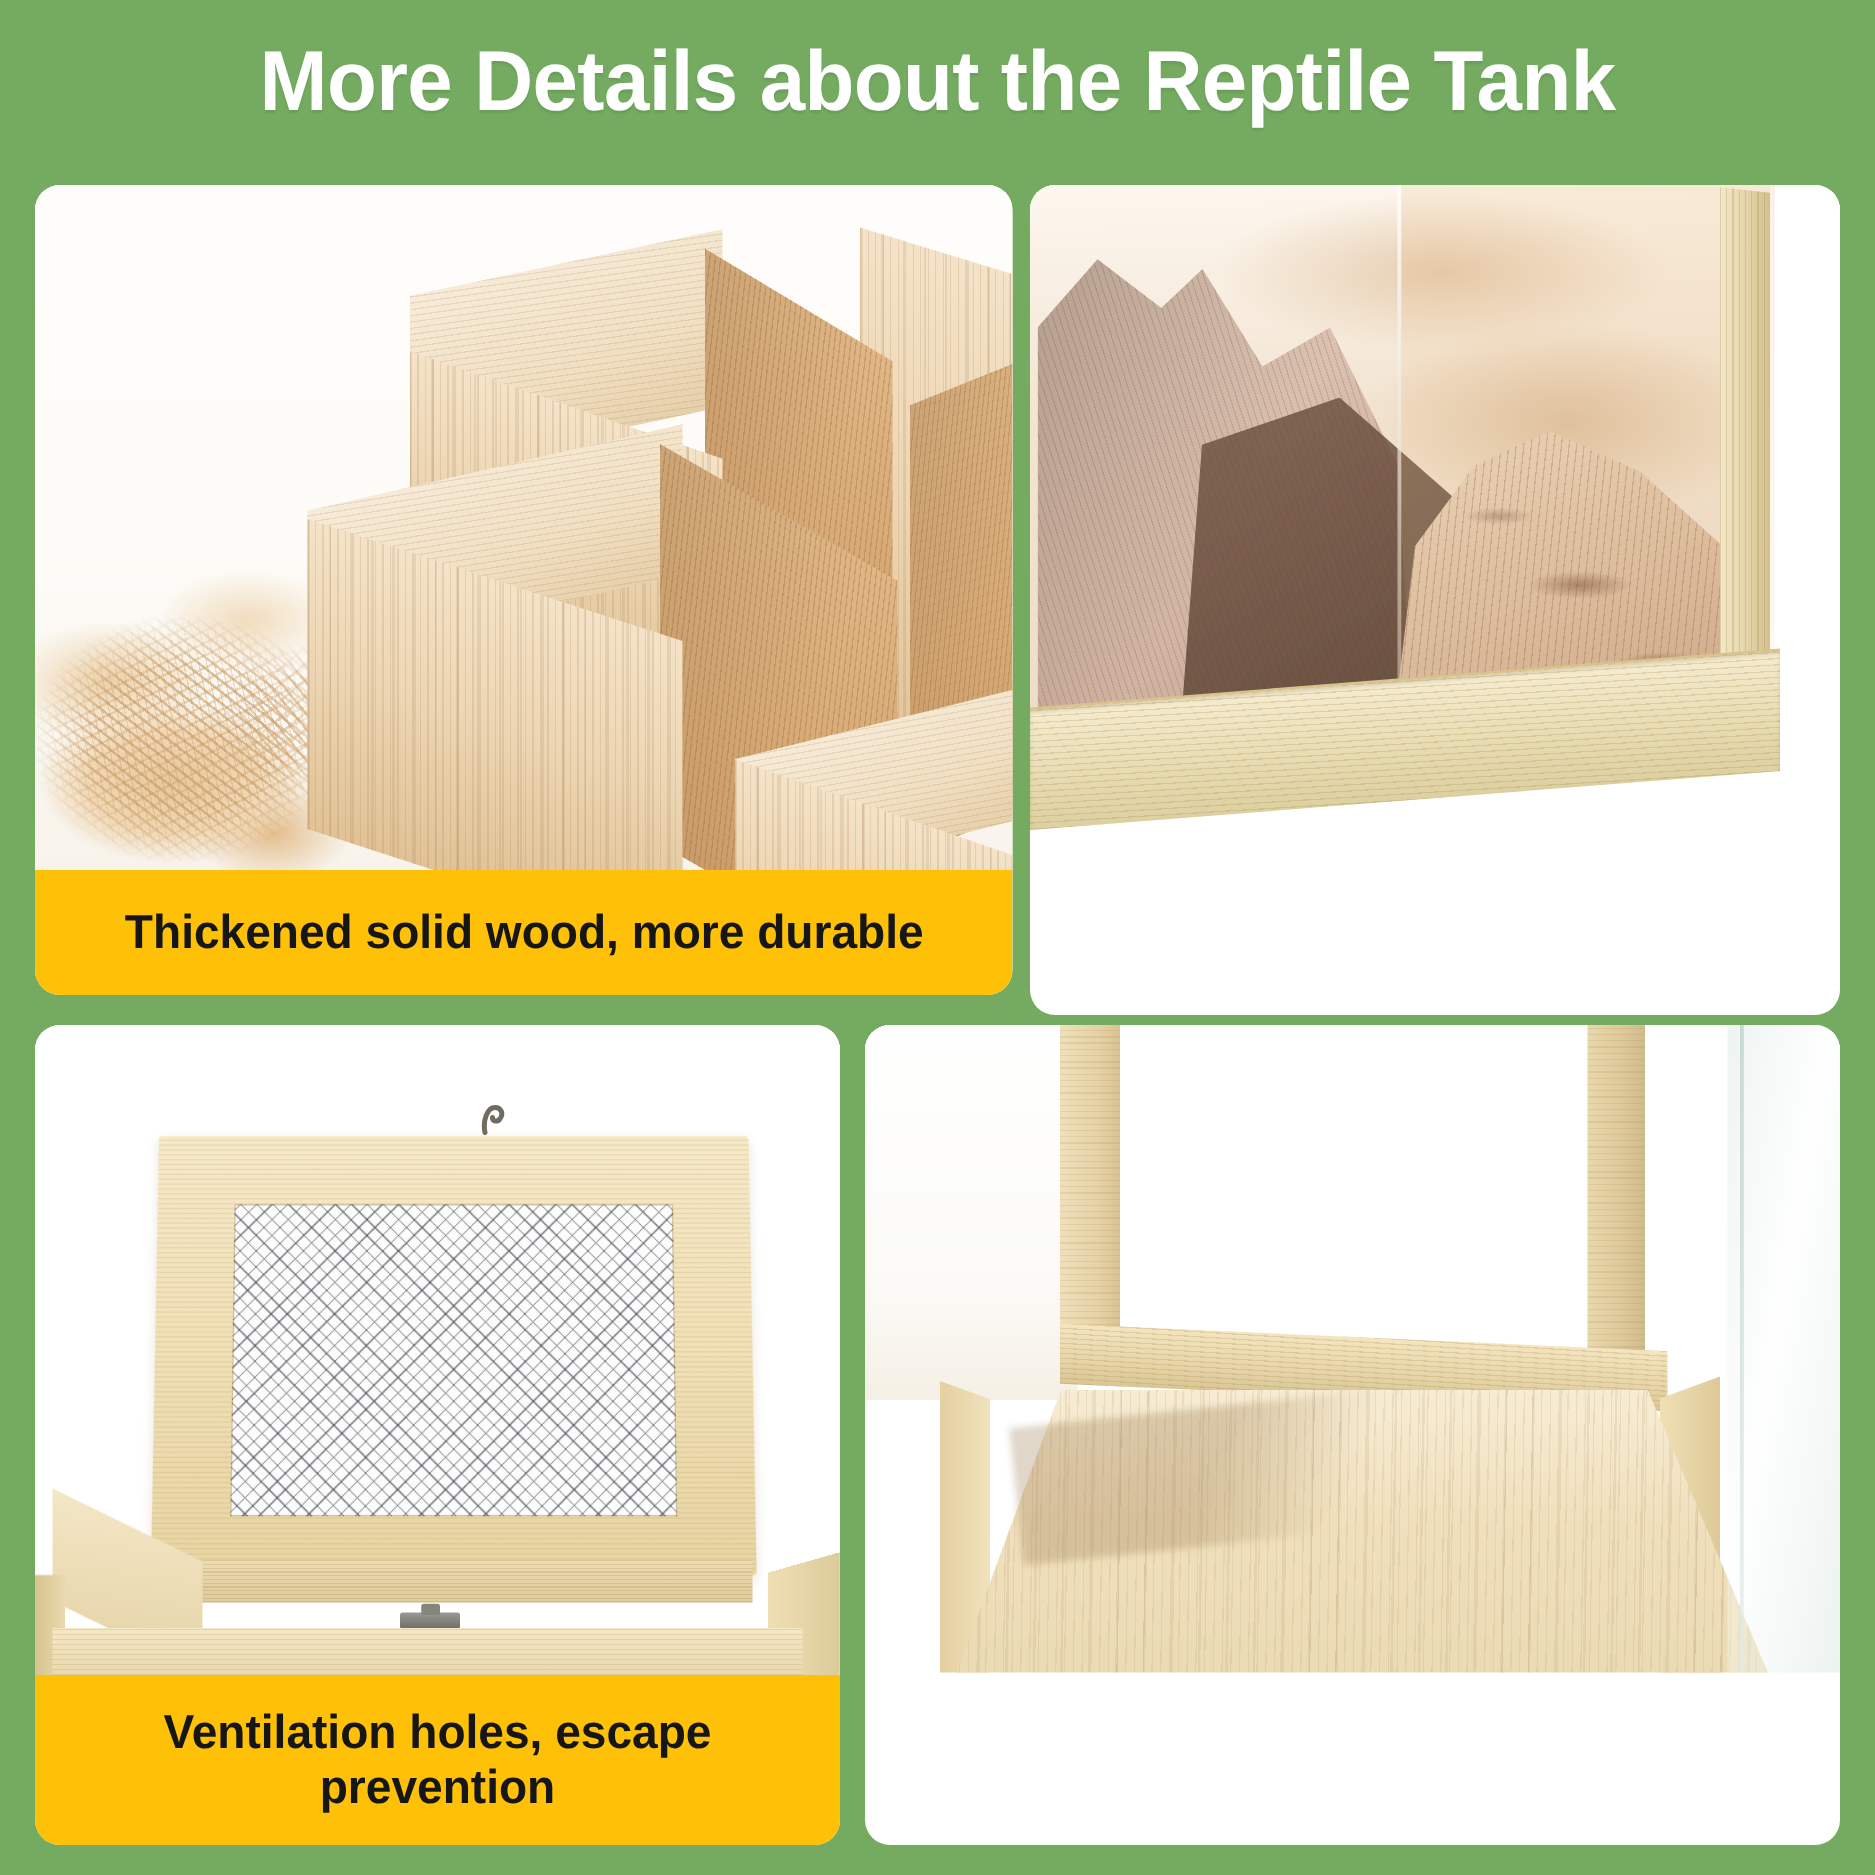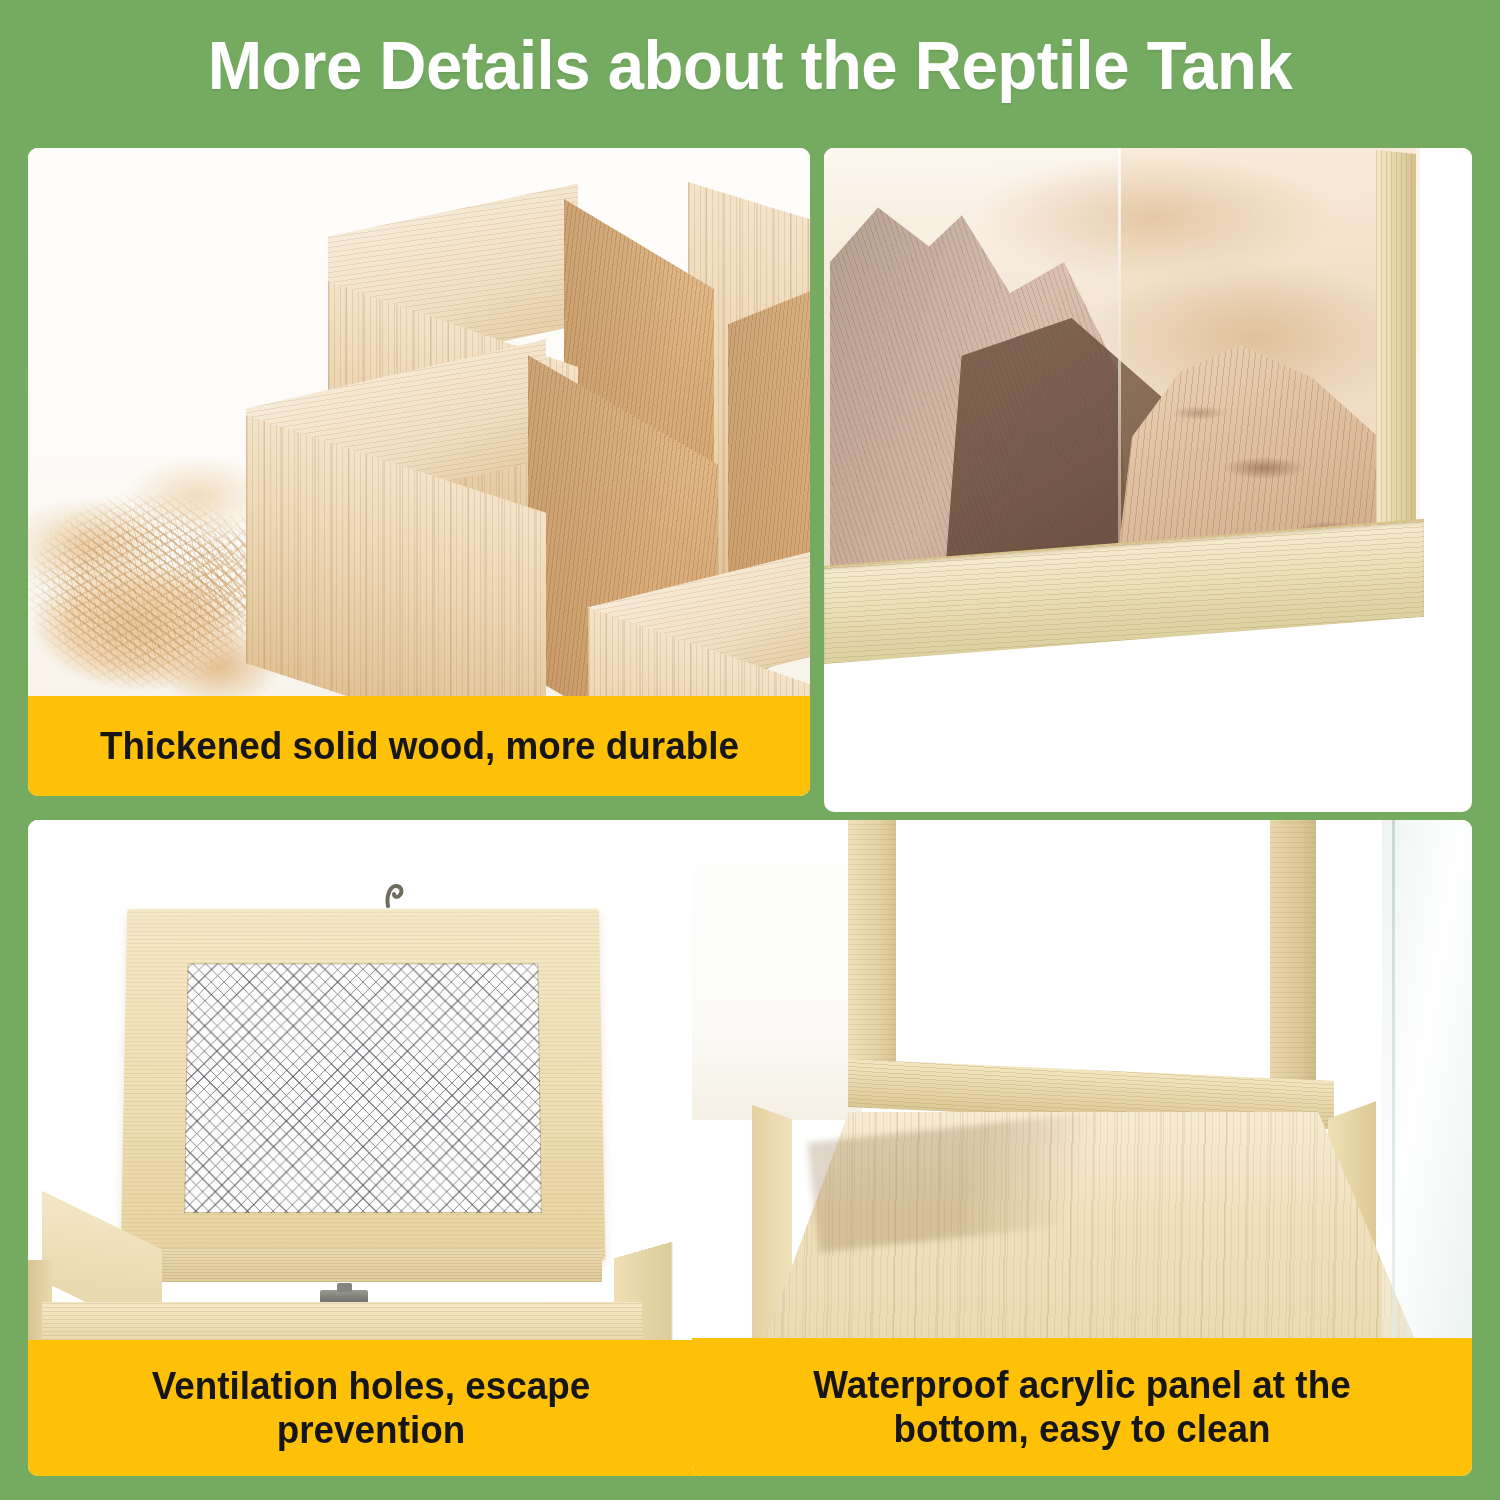--- a/index.html
+++ b/index.html
@@ -20,21 +20,21 @@
     font-weight:bold;
     letter-spacing:-0.5px;
     transform:scaleX(0.96);
     text-shadow:0 2px 2px rgba(0,0,0,.08);
     white-space:nowrap;
   }
 
   
   .card{
     position:absolute;
-    border-radius:10px;
+    border-radius:20px;
     overflow:hidden;
     background:#ffffff;
   }
   .photo{position:absolute;left:0;top:0;right:0;overflow:hidden;background:#fff;}
   .caption{
     position:absolute;left:0;right:0;bottom:0;
     background:#FFC107;
     color:#161616;
     font-size:38px;
     font-weight:bold;
@@ -49,21 +49,21 @@
 
   
   #card-wood   {left:28px;  top:148px;  width:782px; height:648px;}
   #card-wood   .photo{height:548px;}
   #card-wood   .caption{height:100px;}
 
   #card-trans  {left:824px; top:148px;  width:648px; height:664px;}
   #card-trans  .photo{height:542px;}
   #card-trans  .caption{height:122px;}
 
-  #card-vent   {left:28px;  top:820px;  width:644px; height:656px;padding-left:42px;}
+  #card-vent   {left:28px;  top:820px;  width:644px; height:656px;}
   #card-vent   .photo{height:520px;}
   #card-vent   .caption{height:136px;}
 
   #card-acryl  {left:692px; top:820px;  width:780px; height:656px;}
   #card-acryl  .photo{height:518px;}
   #card-acryl  .caption{height:138px;}
 
   
   .wood-scene{position:absolute;inset:0;background:
      linear-gradient(180deg,#fefdfb 0%,#fdfbf7 55%,#f8f4ec 100%);}
@@ -396,21 +396,15 @@
         <div class="acr-post-r"></div>
         <div class="acr-rail"></div>
         <div class="acr-side-l"></div>
         <div class="acr-side-r"></div>
         <div class="acr-floor"></div>
         <div class="acr-floor-shadow"></div>
         <div class="acr-glass"></div>
         <div class="acr-glass-line"></div>
       </div>
     </div>
-    <div class="caption">
-      <div>
-        <span>Waterproof acrylic panel at the</span>
-        <span>bottom, easy to clean</span>
-      </div>
-    </div>
   </div>
 
 </div>
 
 </body></html>

